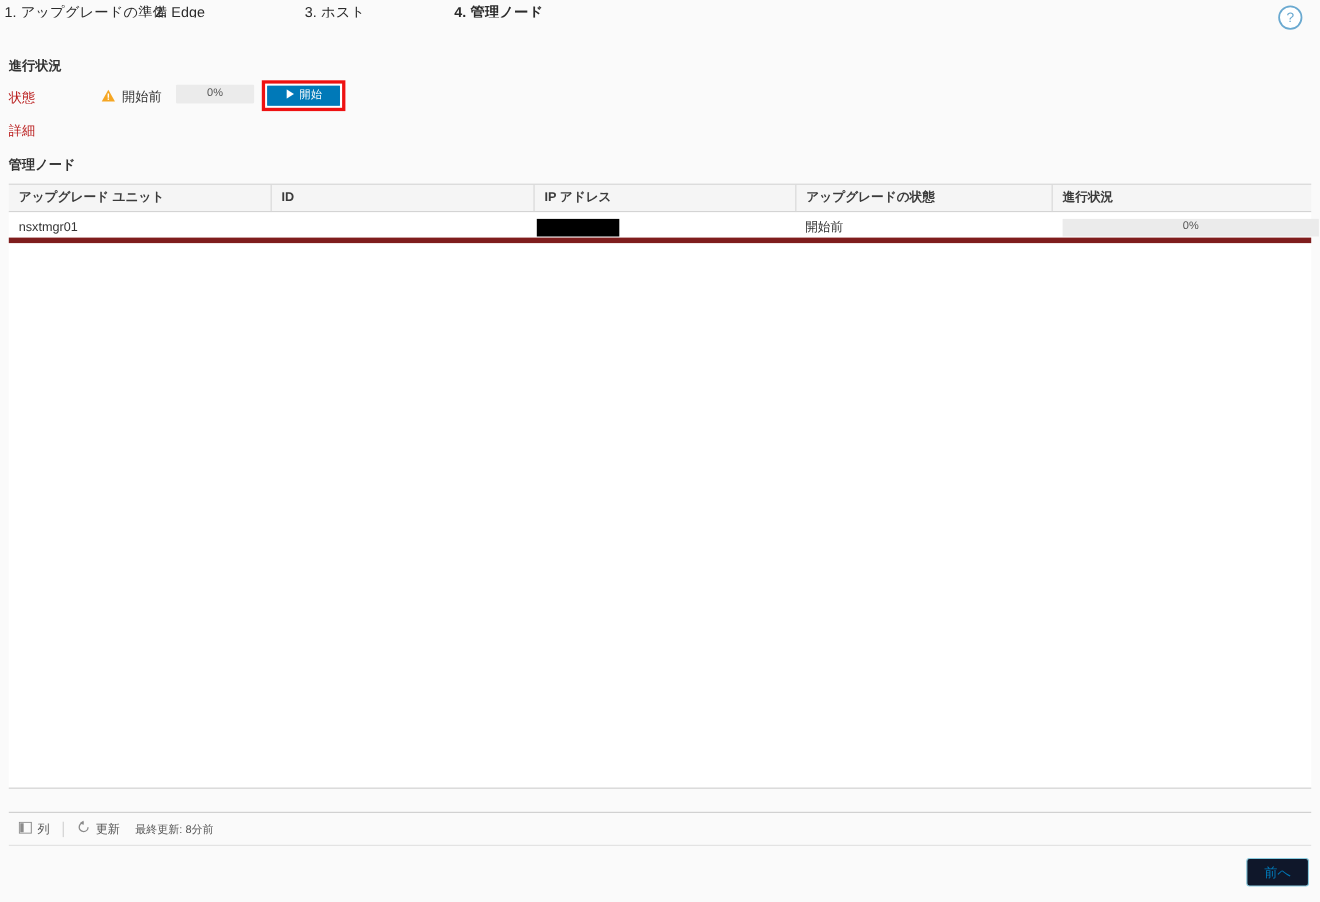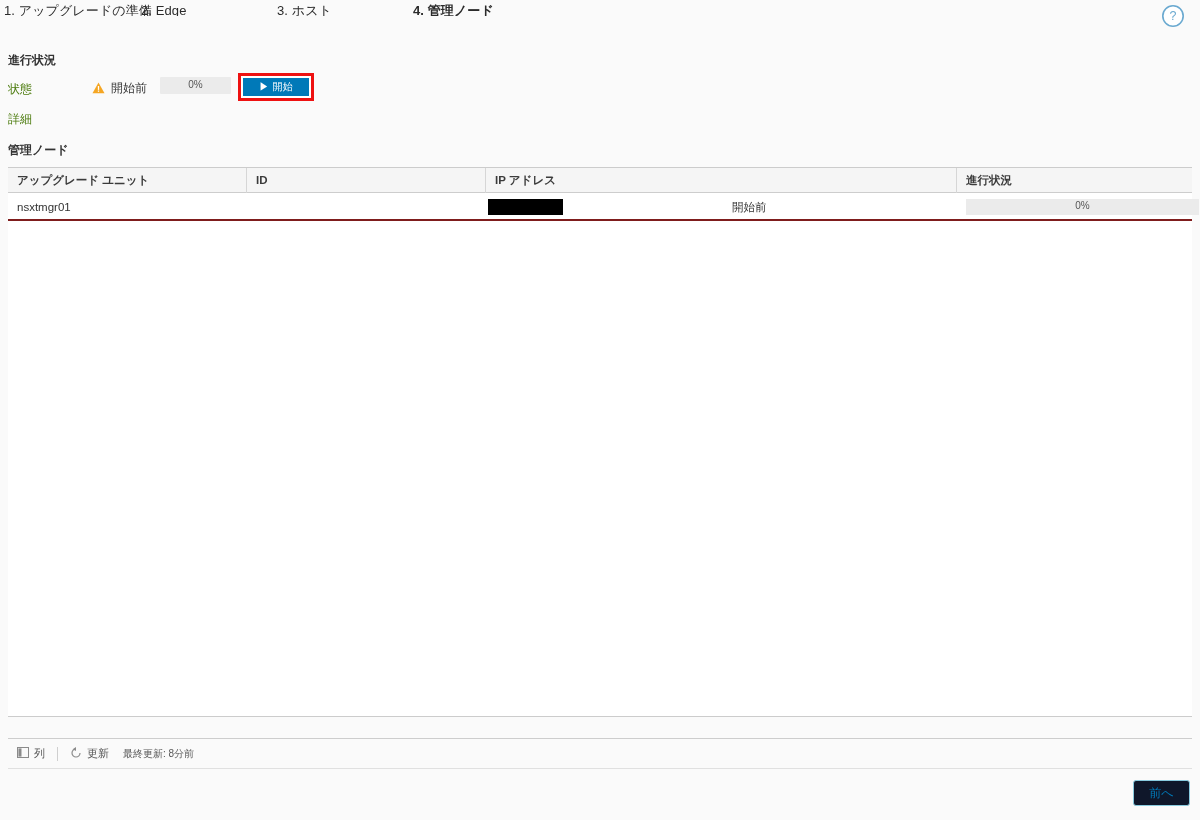--- a/index.html
+++ b/index.html
@@ -73,21 +73,21 @@
   .section-title {
     font-size: 12px;
     font-weight: bold;
     color: #333;
   }
   #progress-title { position: absolute; left: 8px; top: 36px; }
 
   .field-label {
     position: absolute;
     font-size: 12px;
-    color: #4d7c0f;
+    color: #b91c1c;
   }
   #state-label  { left: 8px; top: 65px; }
   #detail-label { left: 8px; top: 95px; }
 
   .warn-icon {
     position: absolute;
     left: 92px; top: 64px;
     width: 13px; height: 12px;
   }
   .status-text {
@@ -166,21 +166,21 @@
     line-height: 25px;
     white-space: nowrap;
     padding-left: 9px;
     cursor: pointer;
   }
   .gh-cell.sep { border-left: 1px solid #d6d6d6; }
 
   .grid-row {
     position: relative;
     height: 28px;
-    border-bottom: 2px solid #7f1d1d;
+    border-bottom: 5px solid #7f1d1d;
     background: #ffffff;
   }
   .gr-cell {
     position: absolute;
     top: 0;
     height: 28px;
     line-height: 28px;
     font-size: 11.5px;
     color: #333333;
     white-space: nowrap;
@@ -344,20 +344,21 @@
     <div class="field-label" id="detail-label">詳細</div>
 
     <div class="section-title" id="nodes-title">管理ノード</div>
 
     <div class="grid">
 
       <div class="grid-header">
         <div class="gh-cell" style="left:0px;width:238px;">アップグレード ユニット</div>
         <div class="gh-cell sep" style="left:238px;width:239px;">ID</div>
         <div class="gh-cell sep" style="left:477px;width:238px;">IP アドレス</div>
+        <div class="gh-cell sep" style="left:715px;width:233px;">アップグレードの状態</div>
         <div class="gh-cell sep" style="left:948px;width:236px;">進行状況</div>
       </div>
 
       <div class="grid-row">
         <div class="gr-cell" style="left:0px;width:238px;">nsxtmgr01</div>
         <div class="redacted" style="left:480px;"></div>
         <div class="gr-cell" style="left:715px;width:233px;">開始前</div>
         <div class="rowbar" style="left:958px;">
           <div class="rowbar-text">0%</div>
         </div>

